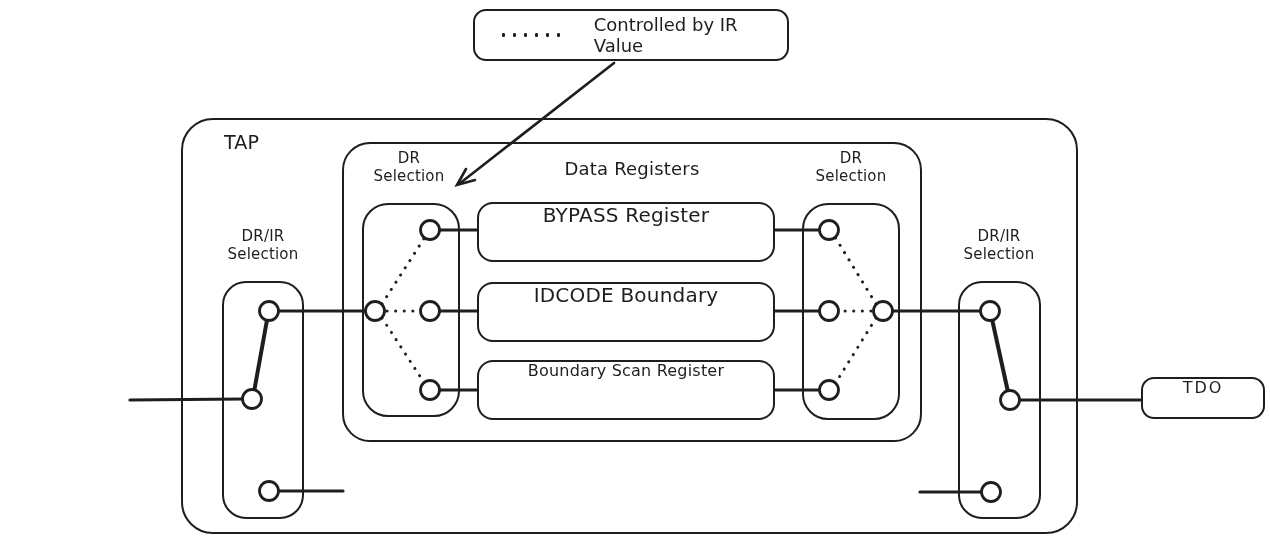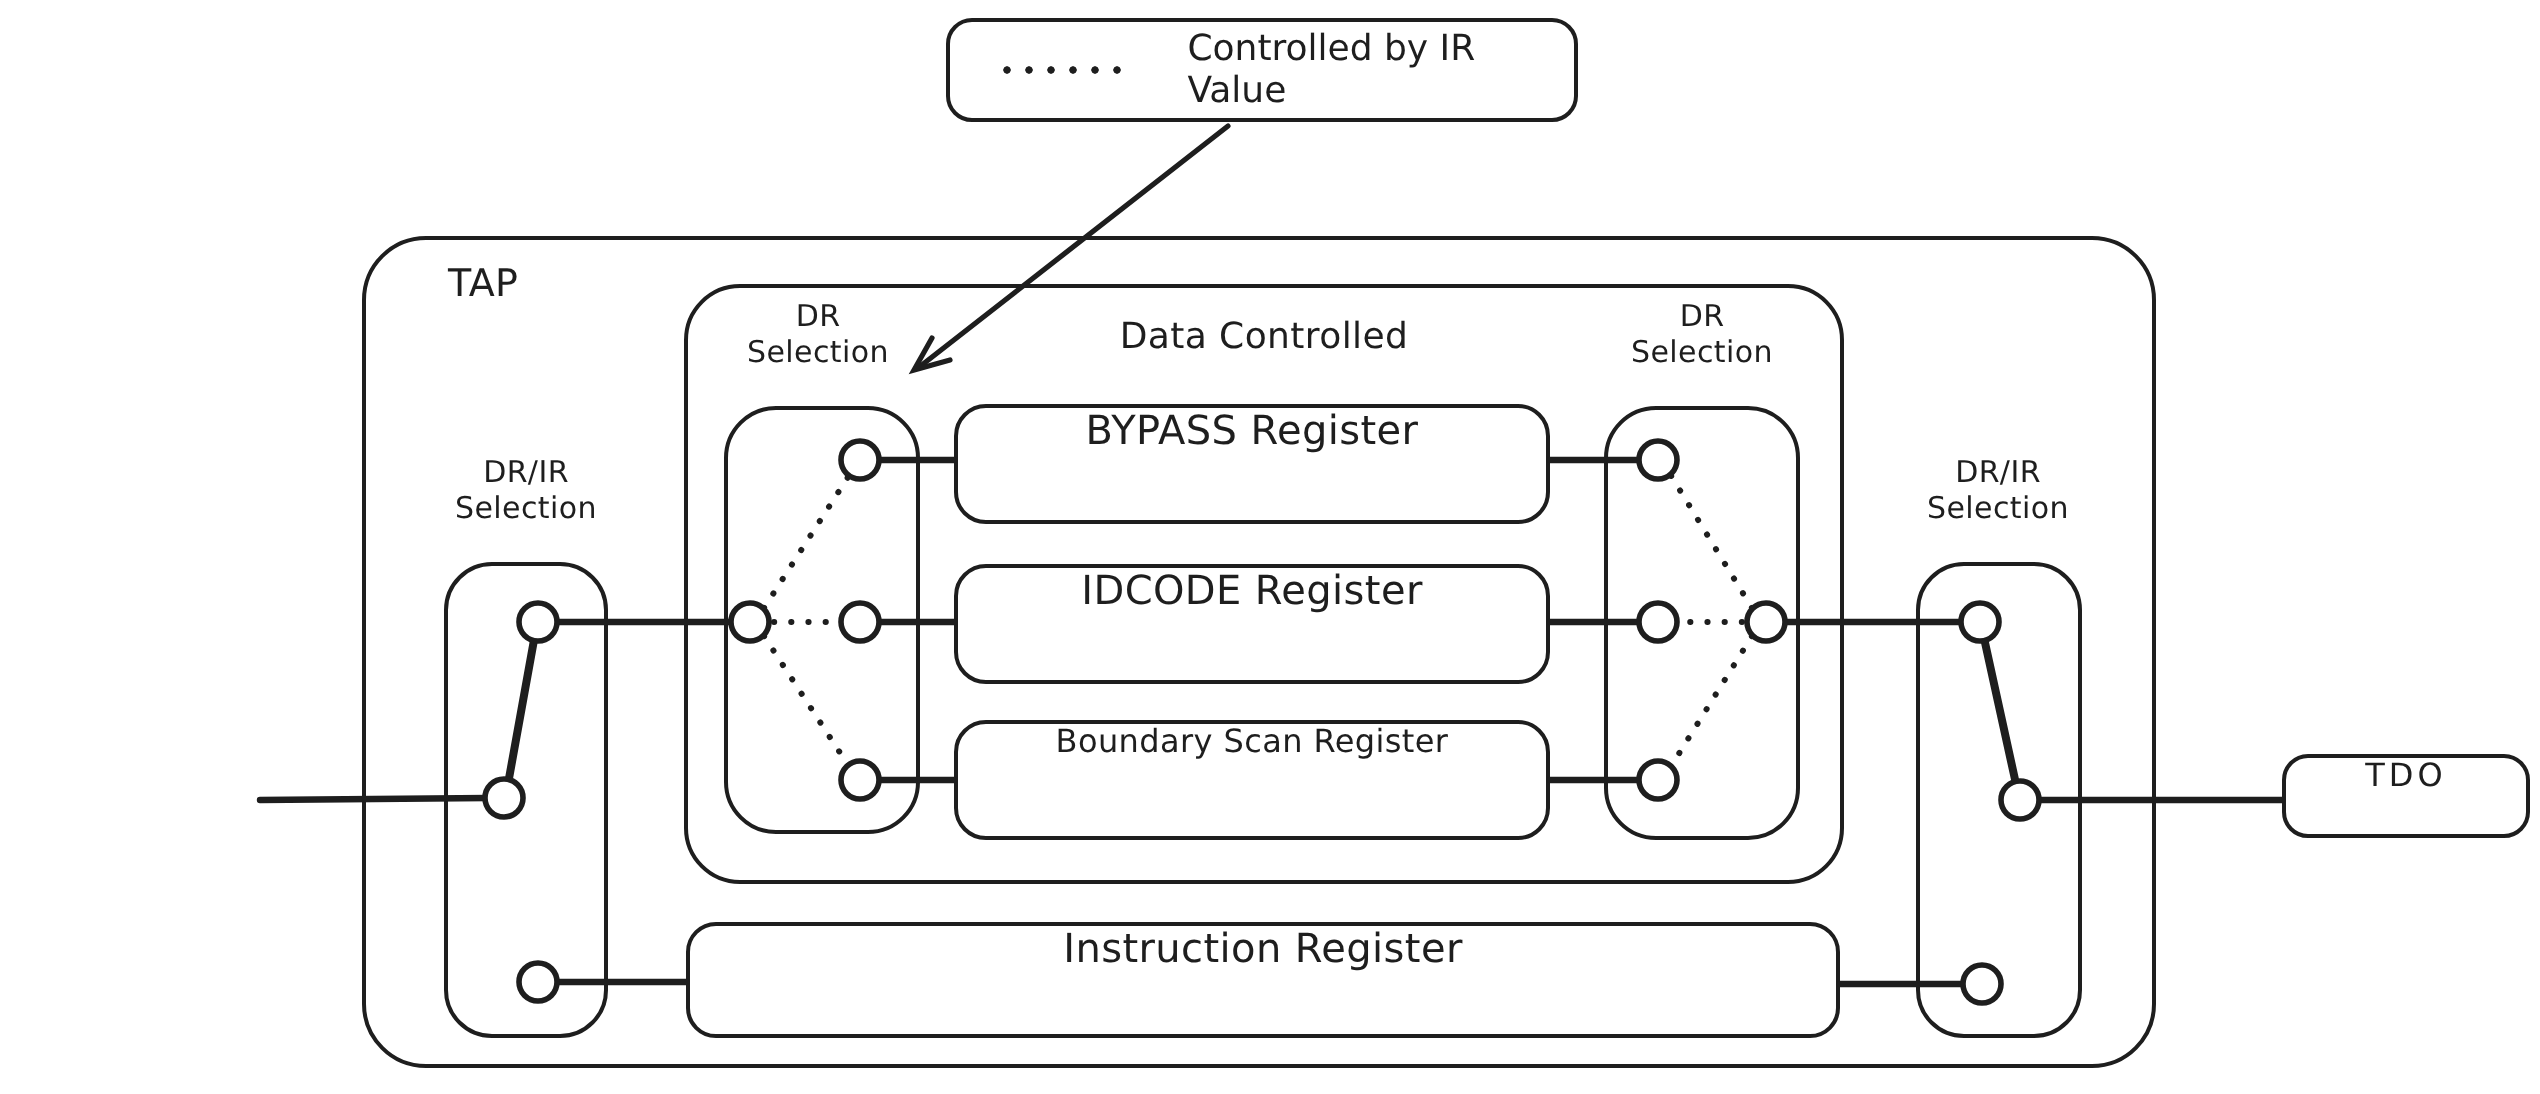--- a/index.html
+++ b/index.html
@@ -65,51 +65,48 @@
 
   <div id="legend-box" class="box" style="left:473px; top:9px; width:316px; height:52px; border-radius:13px;">
     <span id="legend-dots"></span>
     <span style="font-size:18px;">Controlled by IR Value</span>
   </div>
 
   <div class="box" style="left:181px; top:118px; width:897px; height:416px; border-radius:32px;"></div>
   <div class="label left-align" style="left:224px; top:131px; font-size:19px;">TAP</div>
 
   <div class="box" style="left:342px; top:142px; width:580px; height:300px; border-radius:28px;"></div>
-  <div class="label" style="left:492px; top:158px; width:280px; font-size:18px;">Data Controlled</div>
+  <div class="label" style="left:492px; top:158px; width:280px; font-size:18px;">Data Registers</div>
 
   <div class="label" style="left:331px; top:150px; width:156px; font-size:15px;">DR
 Selection</div>
   <div class="label" style="left:773px; top:150px; width:156px; font-size:15px;">DR
 Selection</div>
 
   <div class="box" style="left:362px; top:203px; width:98px; height:214px; border-radius:26px;"></div>
   <div class="box" style="left:802px; top:203px; width:98px; height:217px; border-radius:26px;"></div>
 
   <div class="box centered" style="left:477px; top:202px; width:298px; height:60px; border-radius:16px;">
     <span class="label" style="position:static; font-size:20px;">BYPASS Register</span>
   </div>
   <div class="box centered" style="left:477px; top:282px; width:298px; height:60px; border-radius:16px;">
-    <span class="label" style="position:static; font-size:20px;">IDCODE Register</span>
+    <span class="label" style="position:static; font-size:20px;">IDCODE Boundary</span>
   </div>
   <div class="box centered" style="left:477px; top:360px; width:298px; height:60px; border-radius:16px;">
     <span class="label" style="position:static; font-size:16px;">Boundary Scan Register</span>
   </div>
 
   <div class="label" style="left:185px; top:228px; width:156px; font-size:15px;">DR/IR
 Selection</div>
   <div class="label" style="left:921px; top:228px; width:156px; font-size:15px;">DR/IR
 Selection</div>
 
   <div class="box" style="left:222px; top:281px; width:82px; height:238px; border-radius:24px;"></div>
   <div class="box" style="left:958px; top:281px; width:83px; height:238px; border-radius:24px;"></div>
 
-  <div class="box centered" style="left:343px; top:461px; width:577px; height:58px; border-radius:15px;">
-    <span class="label" style="position:static; font-size:20px;">Instruction Register</span>
-  </div>
 
   <div class="box centered" style="left:1141px; top:377px; width:124px; height:42px; border-radius:13px;">
     <span class="label" style="position:static; font-size:16px; letter-spacing:2px;">TDO</span>
   </div>
 
   <svg id="connector-layer" width="1270" height="547" viewBox="0 0 1270 547">
     <g stroke="#1e1e1e" fill="none" stroke-linecap="round">
 
       <g stroke-width="3.2">
         <line x1="130" y1="400" x2="244" y2="399"></line>

